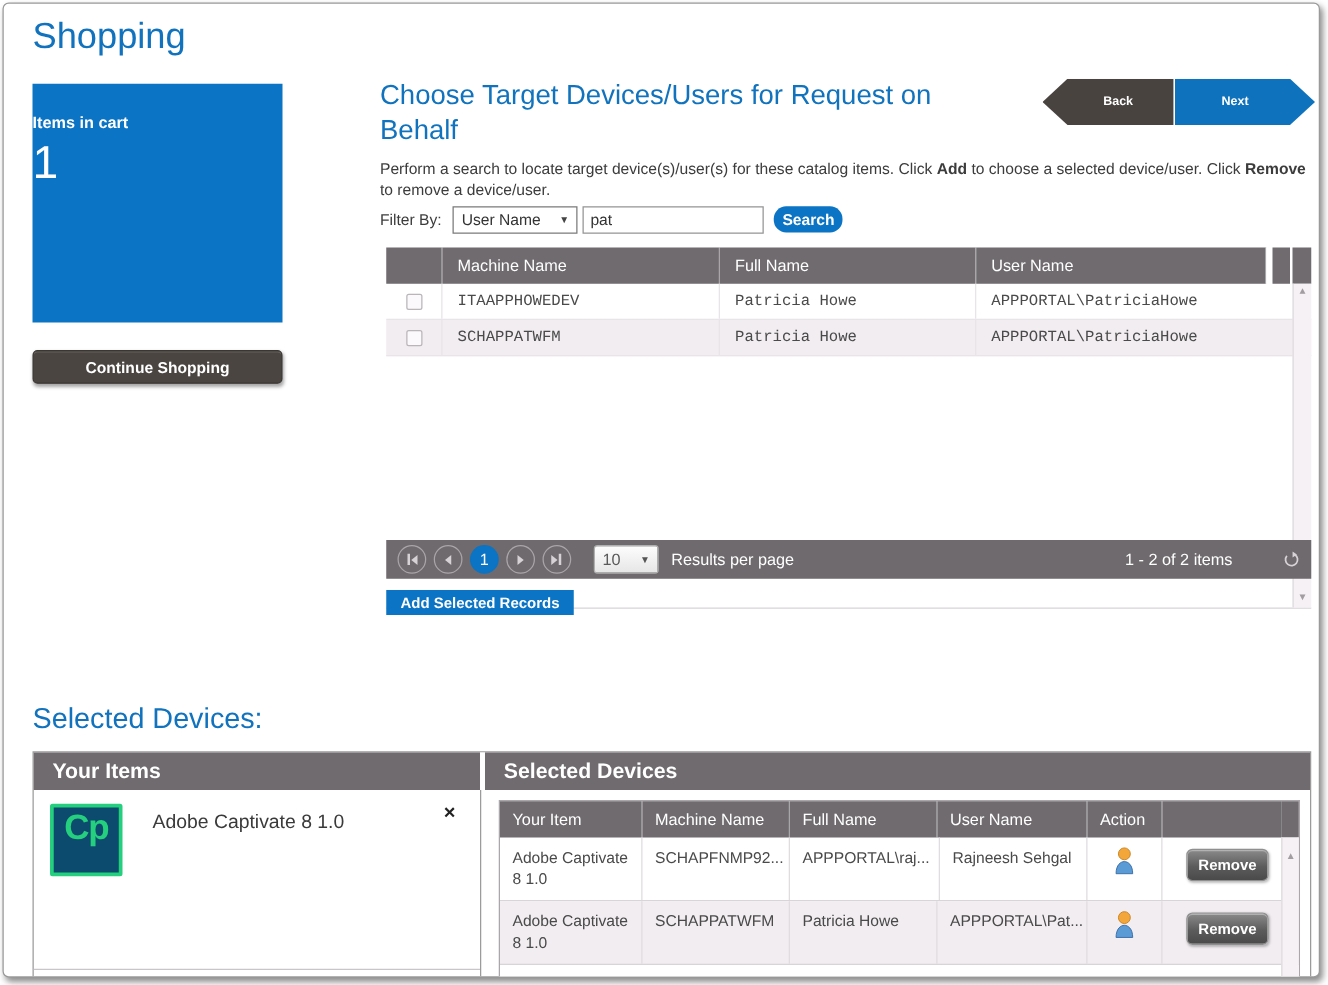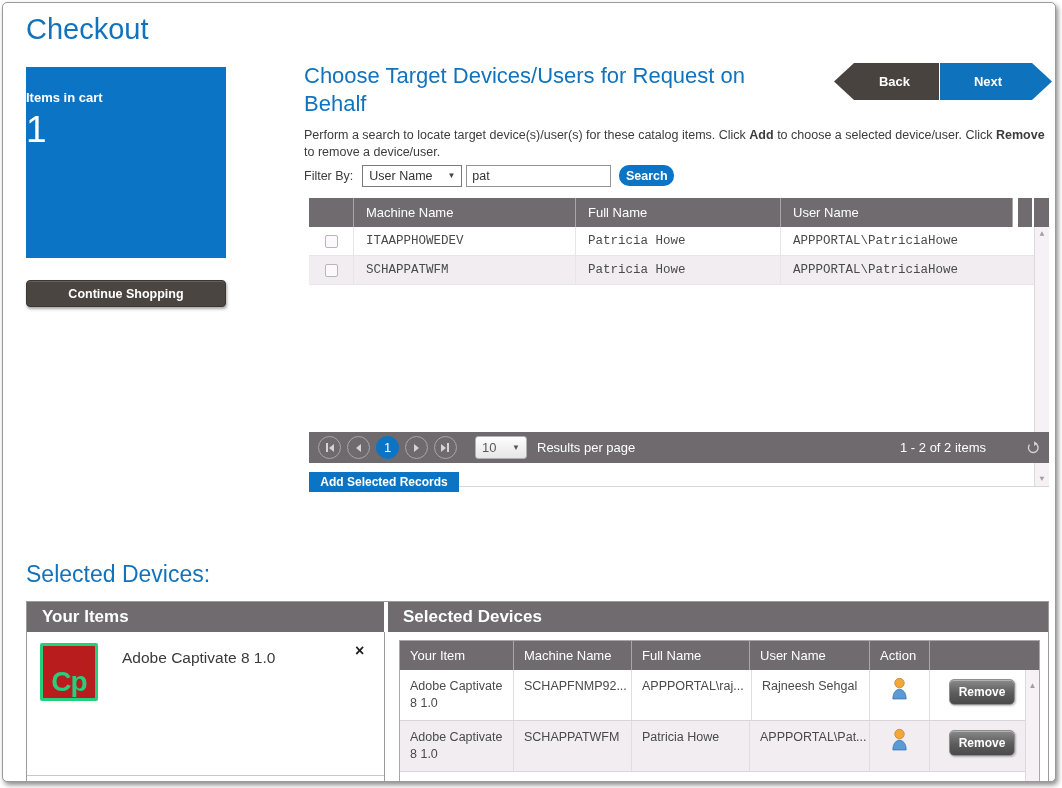--- a/index.html
+++ b/index.html
@@ -16,21 +16,21 @@
   .cart-label { margin-top:23px; font-size:13px; font-weight:bold; }
   .cart-count { margin-top:6px; font-size:37px; font-weight:400; line-height:38px; }
 
   .continue-btn { left:23px; top:277px; width:200px; height:27px; background:#4a4540;
                   border:1px solid #3a3632; border-radius:4px; color:#fff; font-size:12.5px;
                   font-weight:bold; box-shadow:1px 2px 3px rgba(0,0,0,.35), inset 0 1px 0 rgba(255,255,255,.15);
                   cursor:pointer; font-family:inherit; }
 
   .step-heading { left:301px; top:59px; width:505px; font-size:22px; line-height:28px; color:#1173bd; }
 
-  .arrow-btn { top:60px; height:37px; border:none; color:#fff; font-size:13px; font-weight:600;
+  .arrow-btn { top:60px; height:37px; border:none; color:#fff; font-size:10px; font-weight:600;
                font-family:inherit; cursor:pointer; }
   .back-btn { left:831px; width:105px; background:#48433f;
               clip-path:polygon(0 50%, 20px 0, 100% 0, 100% 100%, 20px 100%); padding-left:16px; }
   .next-btn { left:937px; width:112px; background:#0e72bd;
               clip-path:polygon(0 0, calc(100% - 20px) 0, 100% 50%, calc(100% - 20px) 100%, 0 100%); padding-right:16px; }
 
   .instructions { left:301px; top:124px; width:750px; font-size:12.5px; line-height:17px; color:#3c3c3c; }
 
   .filter-row { left:301px; top:161px; width:750px; height:23px; display:flex; align-items:center; }
   .filter-label { font-size:12.5px; color:#3c3c3c; margin-right:9px; }
@@ -93,22 +93,22 @@
 
   .panel { left:23px; top:598px; width:1023px; height:183px; border:1px solid #9b9b9b; }
   .panel-head { display:flex; height:30px; }
   .ph-seg { background:#6f6b6f; color:#fff; font-size:17px; font-weight:bold; line-height:30px; padding-left:15px; }
   .ph-left { width:357px; }
   .ph-gap { width:4px; background:#fff; }
   .ph-right { flex:1; }
   .panel-body { position:relative; height:151px; }
   .items-pane { position:absolute; left:0; top:0; width:358px; height:100%; border-right:1px solid #9b9b9b; }
   .items-row { position:relative; height:144px; border-bottom:1px solid #c9c5c9; }
-  .cp-icon { position:absolute; left:13px; top:11px; width:58px; height:58px; background:#b91c1c;
-             border:3px solid #24cf7d; border-radius:2px; display:flex; align-items:flex-end; justify-content:center; }
+  .cp-icon { position:absolute; left:13px; top:11px; width:58px; height:58px; background:#0c4a6e;
+             border:3px solid #24cf7d; border-radius:2px; display:flex; align-items:flex-start; justify-content:center; }
   .cp-icon span { color:#24cf7d; font-size:28px; font-weight:bold; letter-spacing:-1px; }
   .item-name { position:absolute; left:95px; top:17px; font-size:15.5px; color:#3a3a3a; }
   .item-close { position:absolute; left:328px; top:10px; font-size:16px; font-weight:bold; color:#222; cursor:pointer; }
 
   .inner-table { position:absolute; left:372px; top:8px; width:641px; border:1px solid #aaa6aa; background:#fff; }
   .it-header { display:flex; height:29px; }
   .it-h { background:#6f6b6f; color:#fff; font-size:13px; line-height:29px; padding-left:10px;
           border-right:1px solid rgba(255,255,255,.4); }
   .c-item { width:114px; } .c-mach { width:118px; } .c-full { width:118px; }
   .c-user { width:120px; } .c-act { width:60px; } .c-rm { flex:1; border-right:none; }
@@ -127,21 +127,21 @@
                 box-shadow:inset 0 1px 0 rgba(255,255,255,.35), 1px 1px 2px rgba(0,0,0,.25); }
   .it-scrollbar { position:absolute; right:0; top:0; bottom:0; width:14px; background:#f5f1f5;
                   border-left:1px solid #ddd9dd; text-align:center; padding-top:4px; cursor:pointer; }
   .it-scrollbar .arr { font-size:8px; color:#a19da1; }
 </style>
 </head>
 <body>
 
 <div class="page">
 
-  <h1 class="abs page-title">Checkout</h1>
+  <h1 class="abs page-title">Shopping</h1>
 
   <div class="abs cart-box">
     <div class="cart-label">Items in cart</div>
     <div class="cart-count">1</div>
   </div>
 
   <button class="abs continue-btn">Continue Shopping</button>
 
   <div class="abs step-heading">Choose Target Devices/Users for Request on Behalf</div>
 

